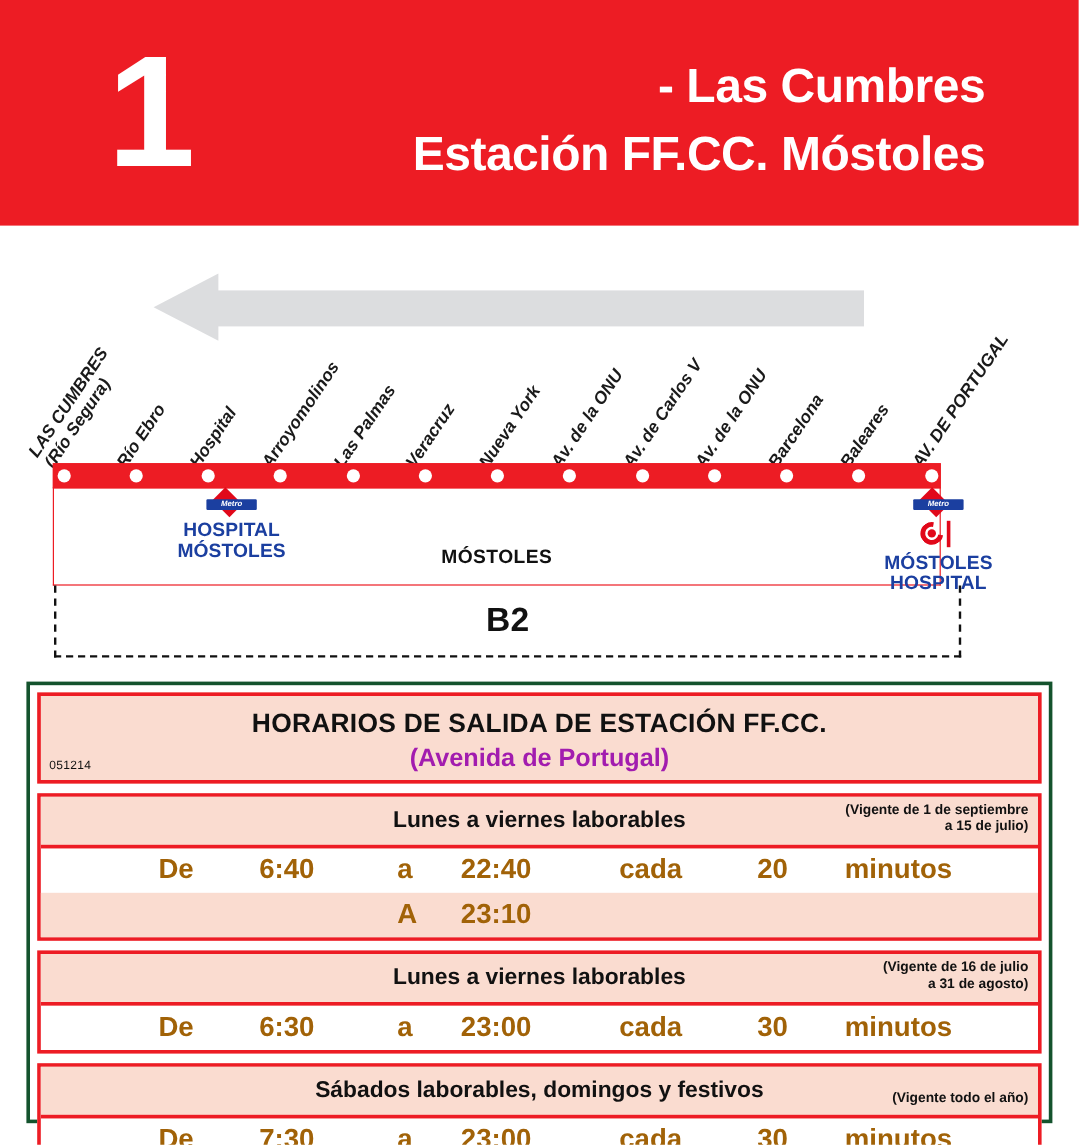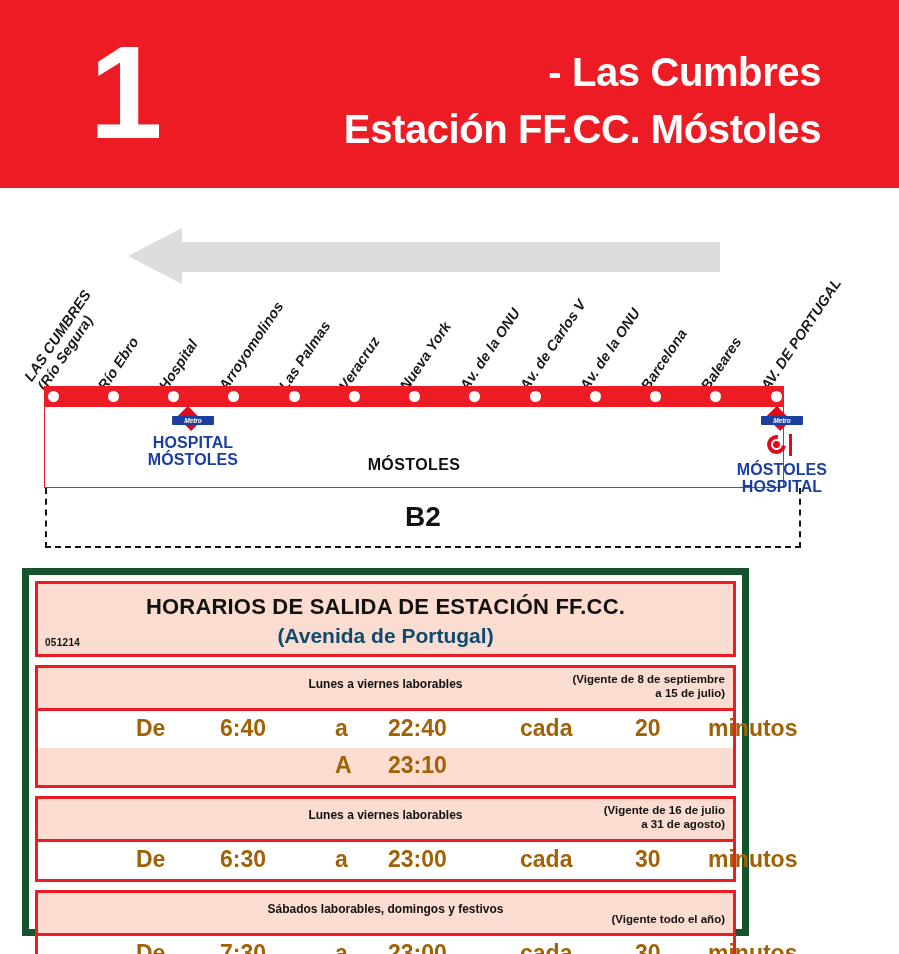--- a/index.html
+++ b/index.html
@@ -212,66 +212,66 @@
     position: absolute;
     left: 24px; top: 0px;
     width: 3px; height: 22px;
     background: #E1081A;
   }
 
   
   .timetable {
     position: absolute;
     left: 22px; top: 568px;
-    width: 727px; height: 368px;
-    border: 7px solid #14532d;
+    width: 855px; height: 368px;
+    border: 3px solid #14532d;
     box-sizing: border-box;
     background: #ffffff;
     padding: 6px;
   }
   .tt-header {
     position: relative;
     height: 76px;
     background: #FADCD0;
     border: 3px solid #ED1C24;
     box-sizing: border-box;
     text-align: center;
   }
   .tt-title1 {
     font-size: 22px; font-weight: bold; color: #111111;
     padding-top: 10px; letter-spacing: 0.2px;
   }
   .tt-title2 {
-    font-size: 21px; font-weight: bold; color: #0c4a6e;
+    font-size: 21px; font-weight: bold; color: #a21caf;
     padding-top: 4px;
   }
   .tt-code {
     position: absolute;
     left: 7px; bottom: 6px;
-    font-size: 10px; font-weight: bold; color: #111111;
+    font-size: 10px; font-weight: normal; color: #111111;
     letter-spacing: 0.3px;
   }
 
   .tt-block {
     margin-top: 8px;
     border: 3px solid #ED1C24;
     box-sizing: border-box;
     background: #ffffff;
   }
   .tt-band {
     position: relative;
     background: #FADCD0;
     height: 40px;
     border-bottom: 3px solid #ED1C24;
   }
   .tt-band-title {
     position: absolute;
     left: 0; right: 0; top: 9px;
     text-align: center;
-    font-size: 12px;
+    font-size: 19px;
     font-weight: bold;
     color: #111111;
   }
   .tt-validity {
     position: absolute;
     right: 8px; top: 4px;
     text-align: right;
     font-size: 11.5px;
     font-weight: bold;
     color: #111111;
@@ -416,21 +416,21 @@
     <div class="tt-title1">HORARIOS DE SALIDA DE ESTACIÓN FF.CC.</div>
     <div class="tt-title2">(Avenida de Portugal)</div>
     <div class="tt-code">051214</div>
   </div>
 
   <div id="tt-blocks">
       <div class="tt-block">
         <div class="tt-band">
           <div class="tt-band-title">Lunes a viernes laborables</div>
           <div class="tt-validity">
-            <div>(Vigente de 8 de septiembre</div>
+            <div>(Vigente de 1 de septiembre</div>
             <div>a 15 de julio)</div>
           </div>
         </div>
         <div class="tt-row">
           <span class="c-de">De</span>
           <span class="c-from">6:40</span>
           <span class="c-a">a</span>
           <span class="c-to">22:40</span>
           <span class="c-cada">cada</span>
           <span class="c-every">20</span>

